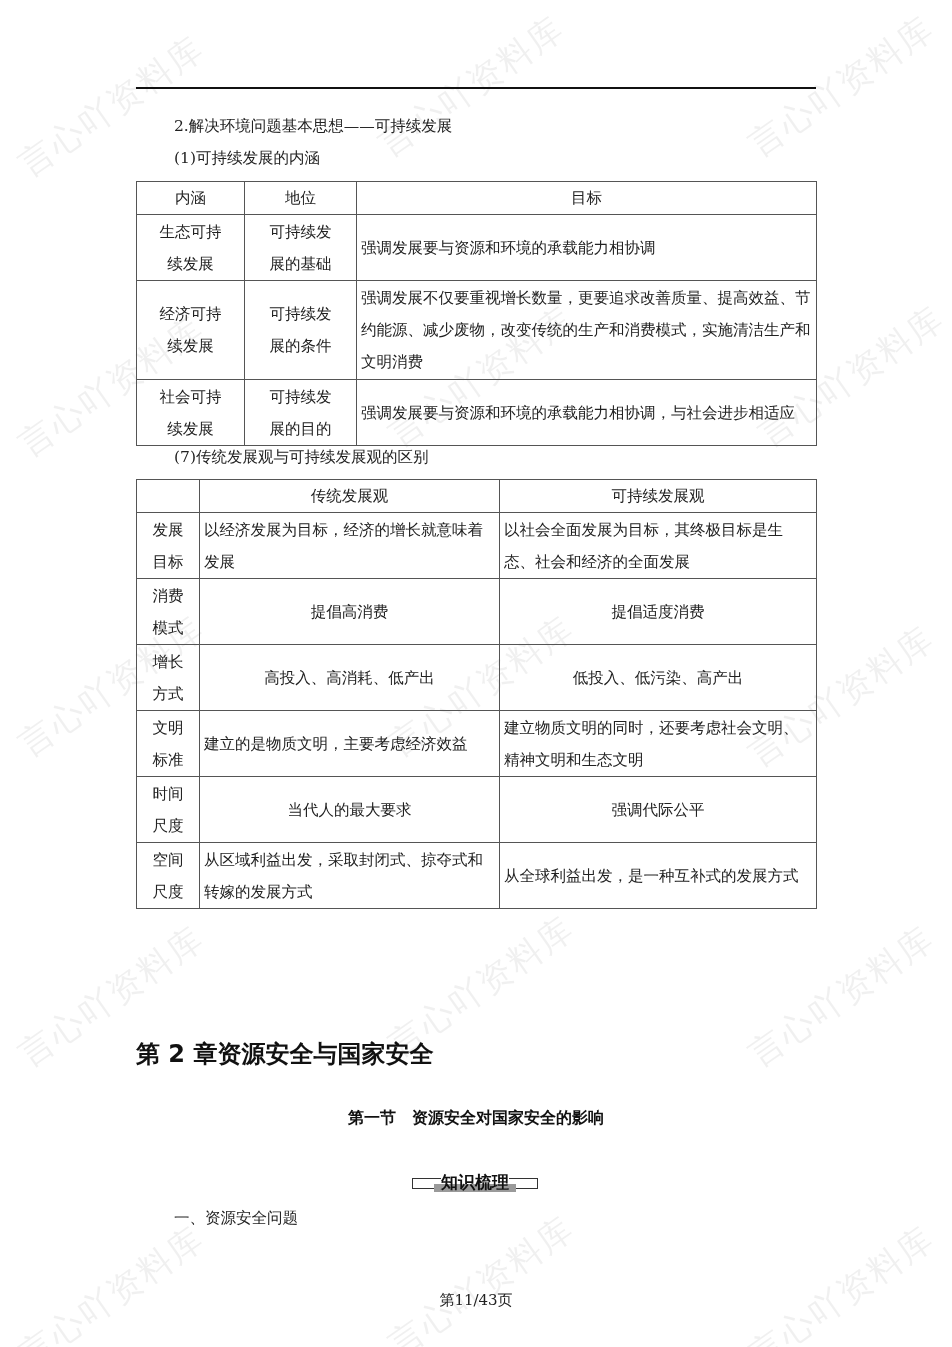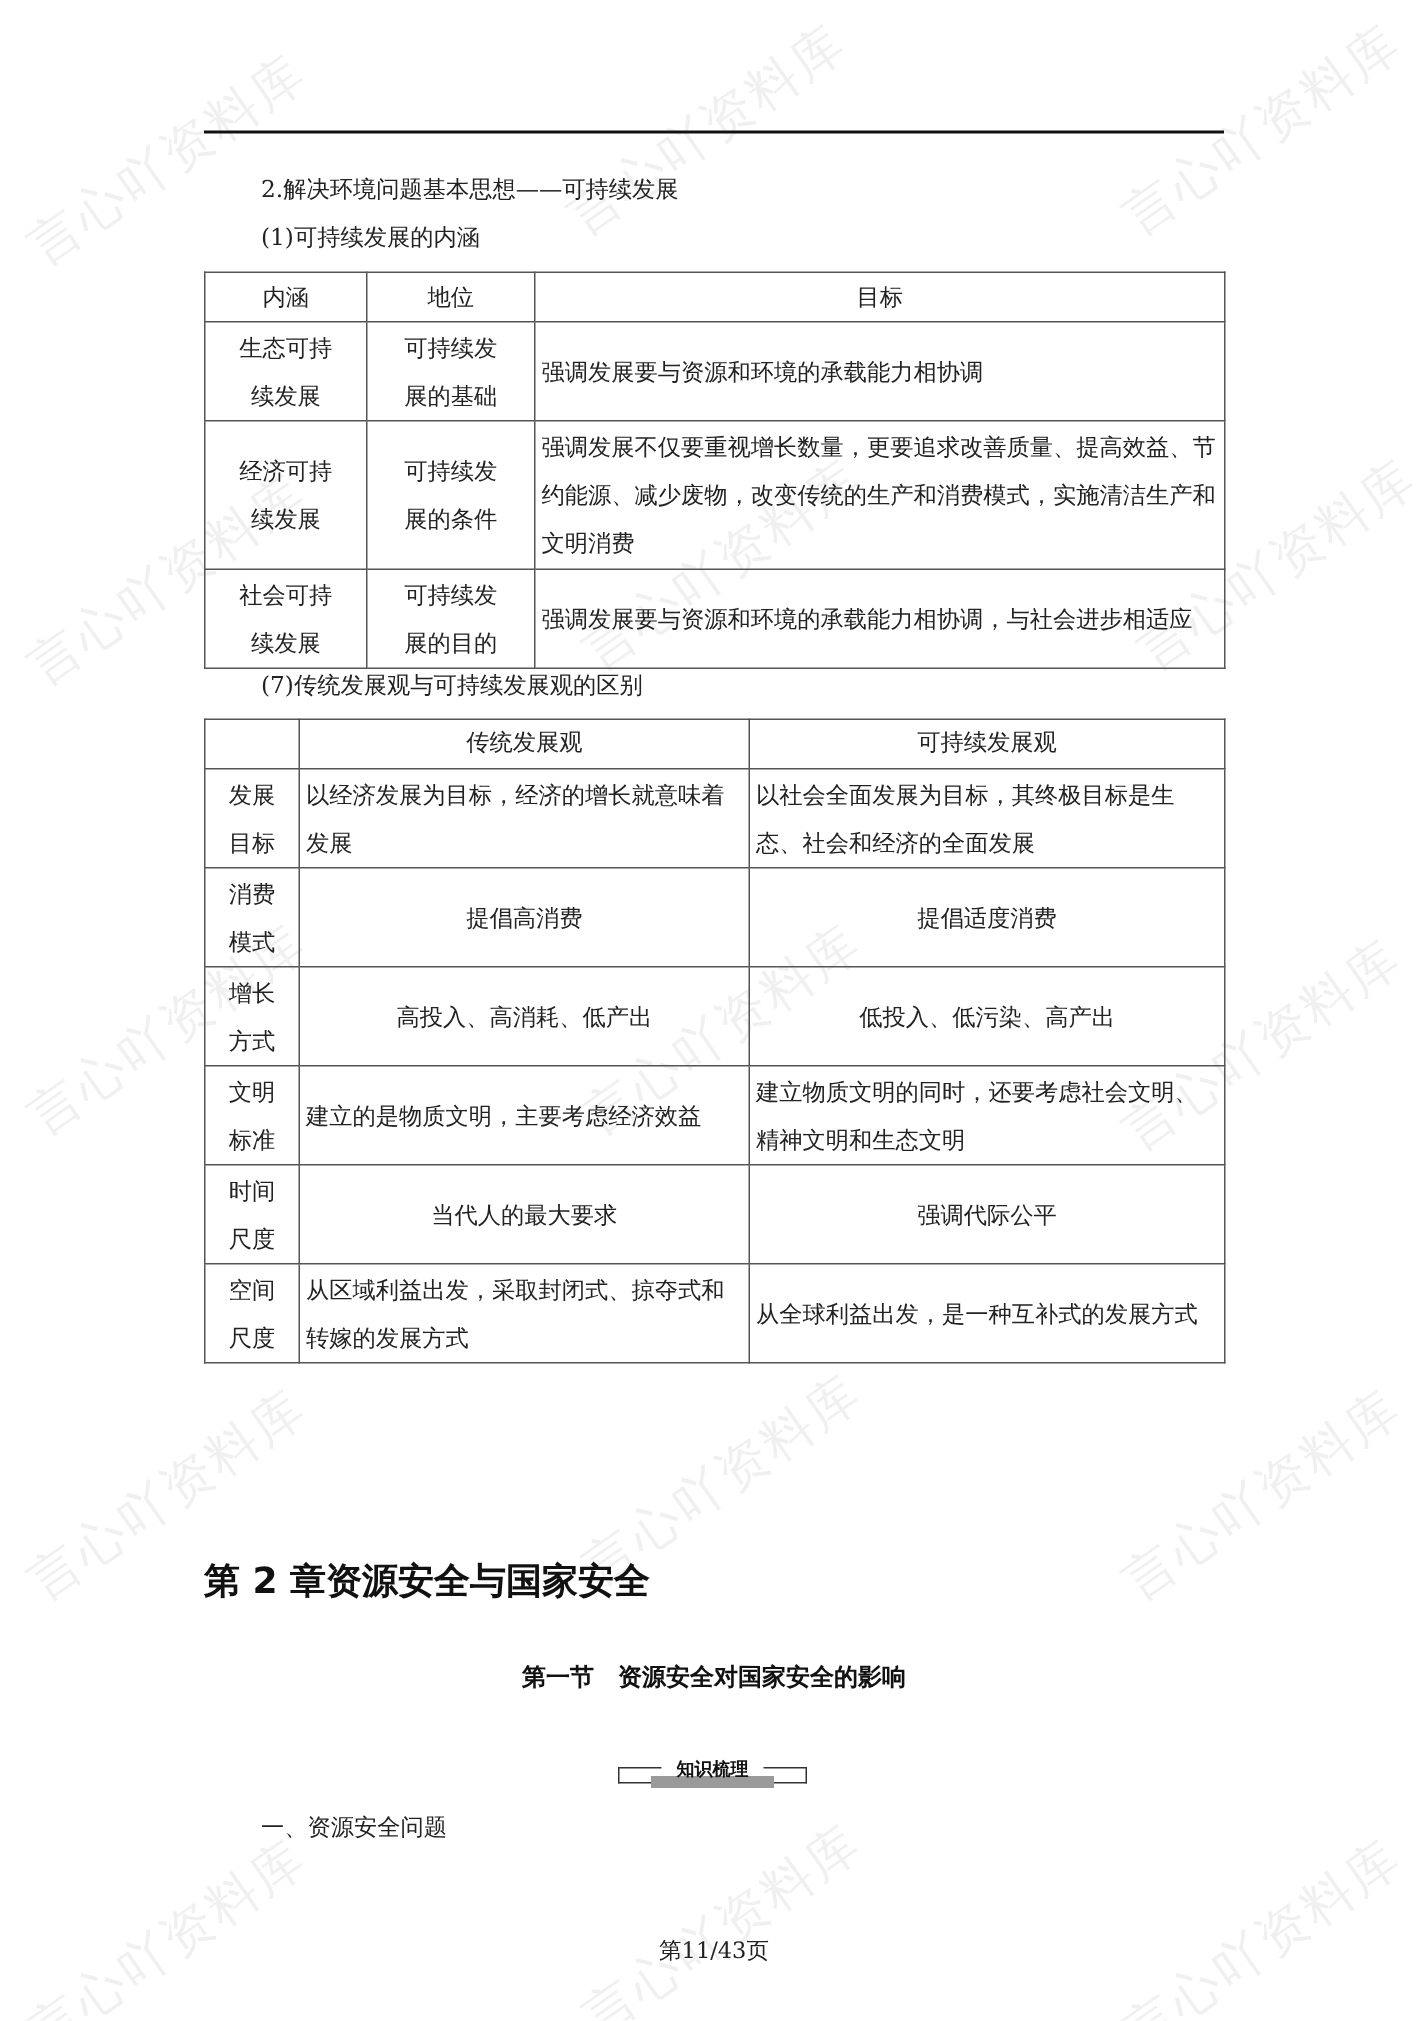--- a/index.html
+++ b/index.html
@@ -16,21 +16,21 @@
   table.grid td { border:1px solid #555; padding:0 4px; line-height:32px; vertical-align:middle; }
   table.grid td.c { text-align:center; }
   table.grid td.l { text-align:left; }
   table.grid td.rh { text-align:center; padding:0 8px; }
   .chapter { position:absolute; left:136px; top:1038px; font-size:24px; font-weight:bold; color:#111; white-space:nowrap; font-family:"DejaVu Sans","Liberation Sans",sans-serif; }
   .section { position:absolute; left:0; width:952px; top:1108px; text-align:center; font-size:16px; font-weight:bold; color:#111; white-space:nowrap; font-family:"DejaVu Sans","Liberation Sans",sans-serif; }
   .badge { position:absolute; left:412px; top:1172px; width:126px; height:22px; }
   .badge .line-l { position:absolute; left:0; top:6px; width:28px; height:9px; border:1px solid #333; border-right:none; }
   .badge .line-r { position:absolute; right:0; top:6px; width:28px; height:9px; border:1px solid #333; border-left:none; }
   .badge .bar { position:absolute; left:22px; right:22px; top:12px; height:8px; background:#9a9a9a; }
-  .badge .txt { position:absolute; left:0; width:126px; top:-1px; text-align:center; font-size:12px; font-weight:bold; color:#111; font-family:"DejaVu Sans","Liberation Sans",sans-serif; }
+  .badge .txt { position:absolute; left:0; width:126px; top:-1px; text-align:center; font-size:17px; font-weight:bold; color:#111; font-family:"DejaVu Sans","Liberation Sans",sans-serif; }
   .footer { position:absolute; left:0; width:952px; top:1291px; text-align:center; font-size:15px; color:#222; }
 </style>
 </head>
 <body>
 
 <div class="watermark-layer">
   <div class="wm" style="left:10px;top:150px;">言心吖资料库</div>
   <div class="wm" style="left:370px;top:130px;">言心吖资料库</div>
   <div class="wm" style="left:740px;top:130px;">言心吖资料库</div>
   <div class="wm" style="left:10px;top:430px;">言心吖资料库</div>
@@ -102,21 +102,21 @@
 
 <div class="para" style="left:174px;top:447px;">(7)传统发展观与可持续发展观的区别</div>
 
 <table class="grid" style="left:136px;top:479px;width:681px;">
   <colgroup>
       <col style="width:63px">
       <col style="width:300px">
       <col style="width:317px">
     </colgroup>
   <tbody>
-      <tr style="height:33px;font-family:Liberation Mono, monospace;">
+      <tr style="height:33px;">
     <td class="c"></td>
     <td class="c">传统发展观</td>
     <td class="c">可持续发展观</td>
   </tr>
   <tr style="height:66px;">
     <td class="rh">
           <div>发展</div>
           <div>目标</div>
         </td>
     <td class="l">以经济发展为目标，经济的增长就意味着发展</td>

